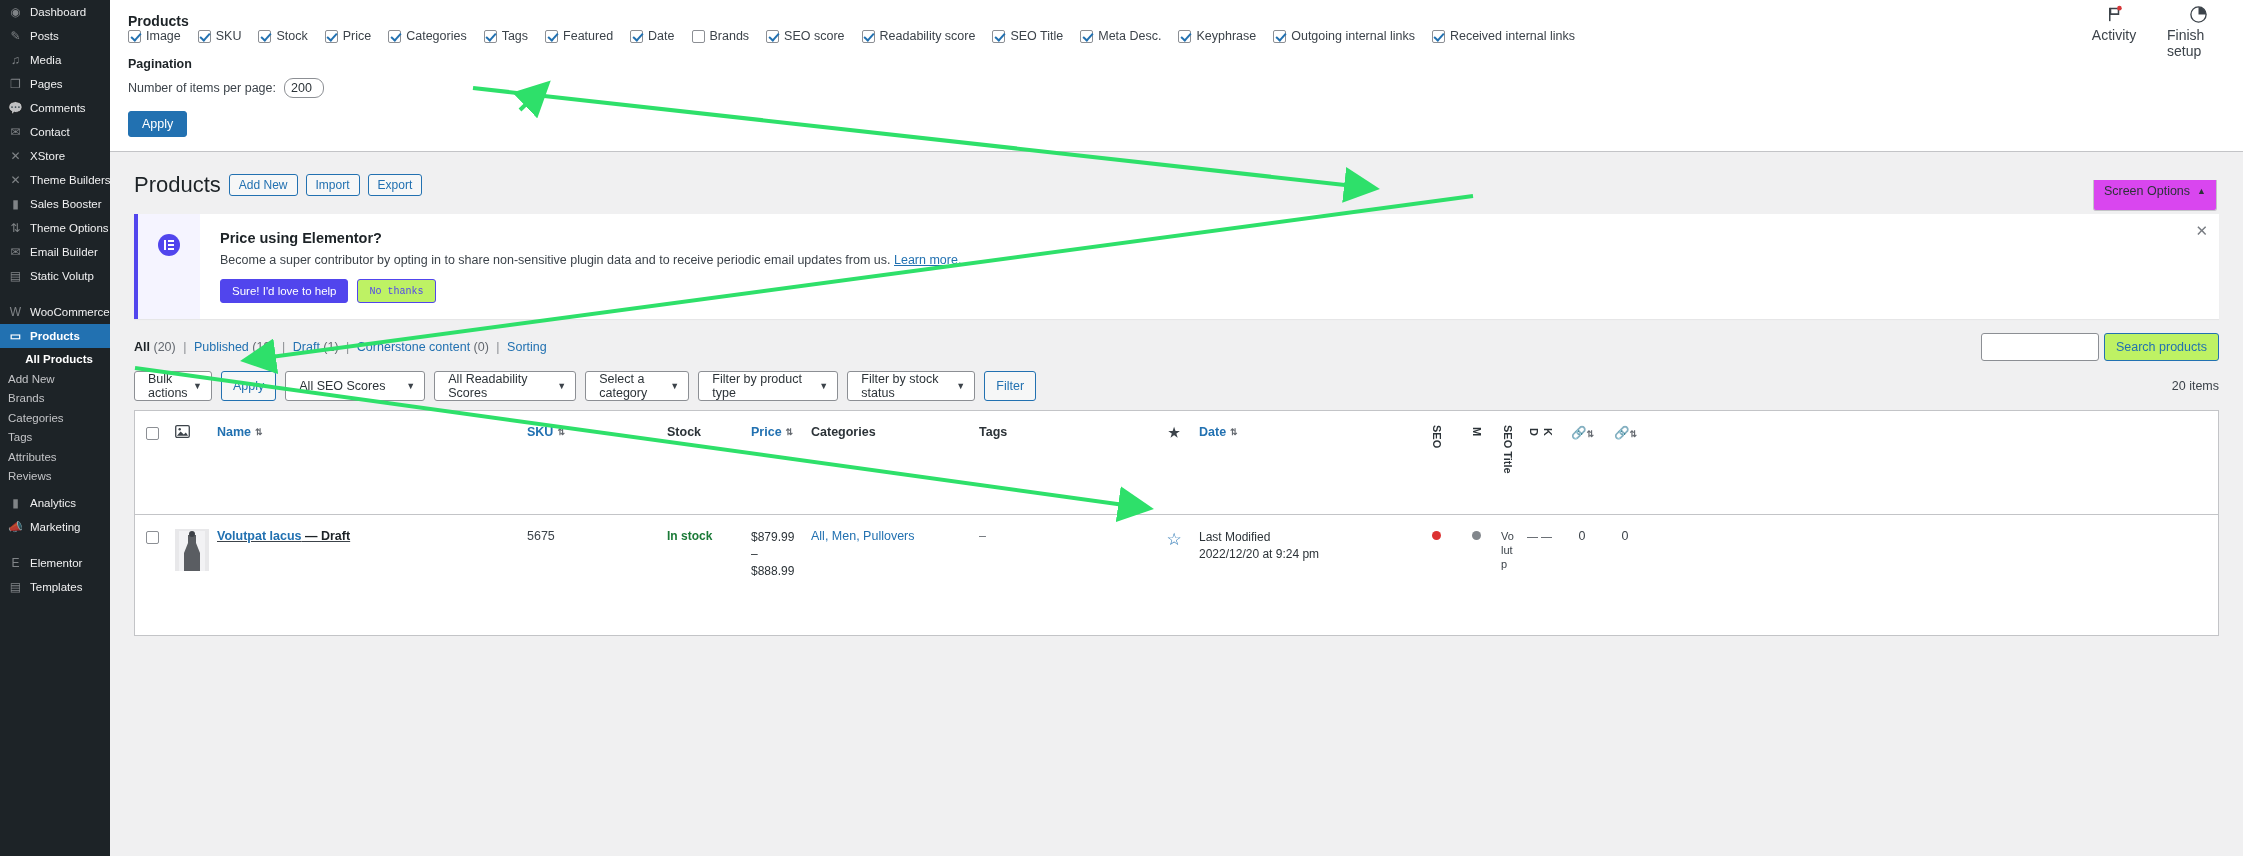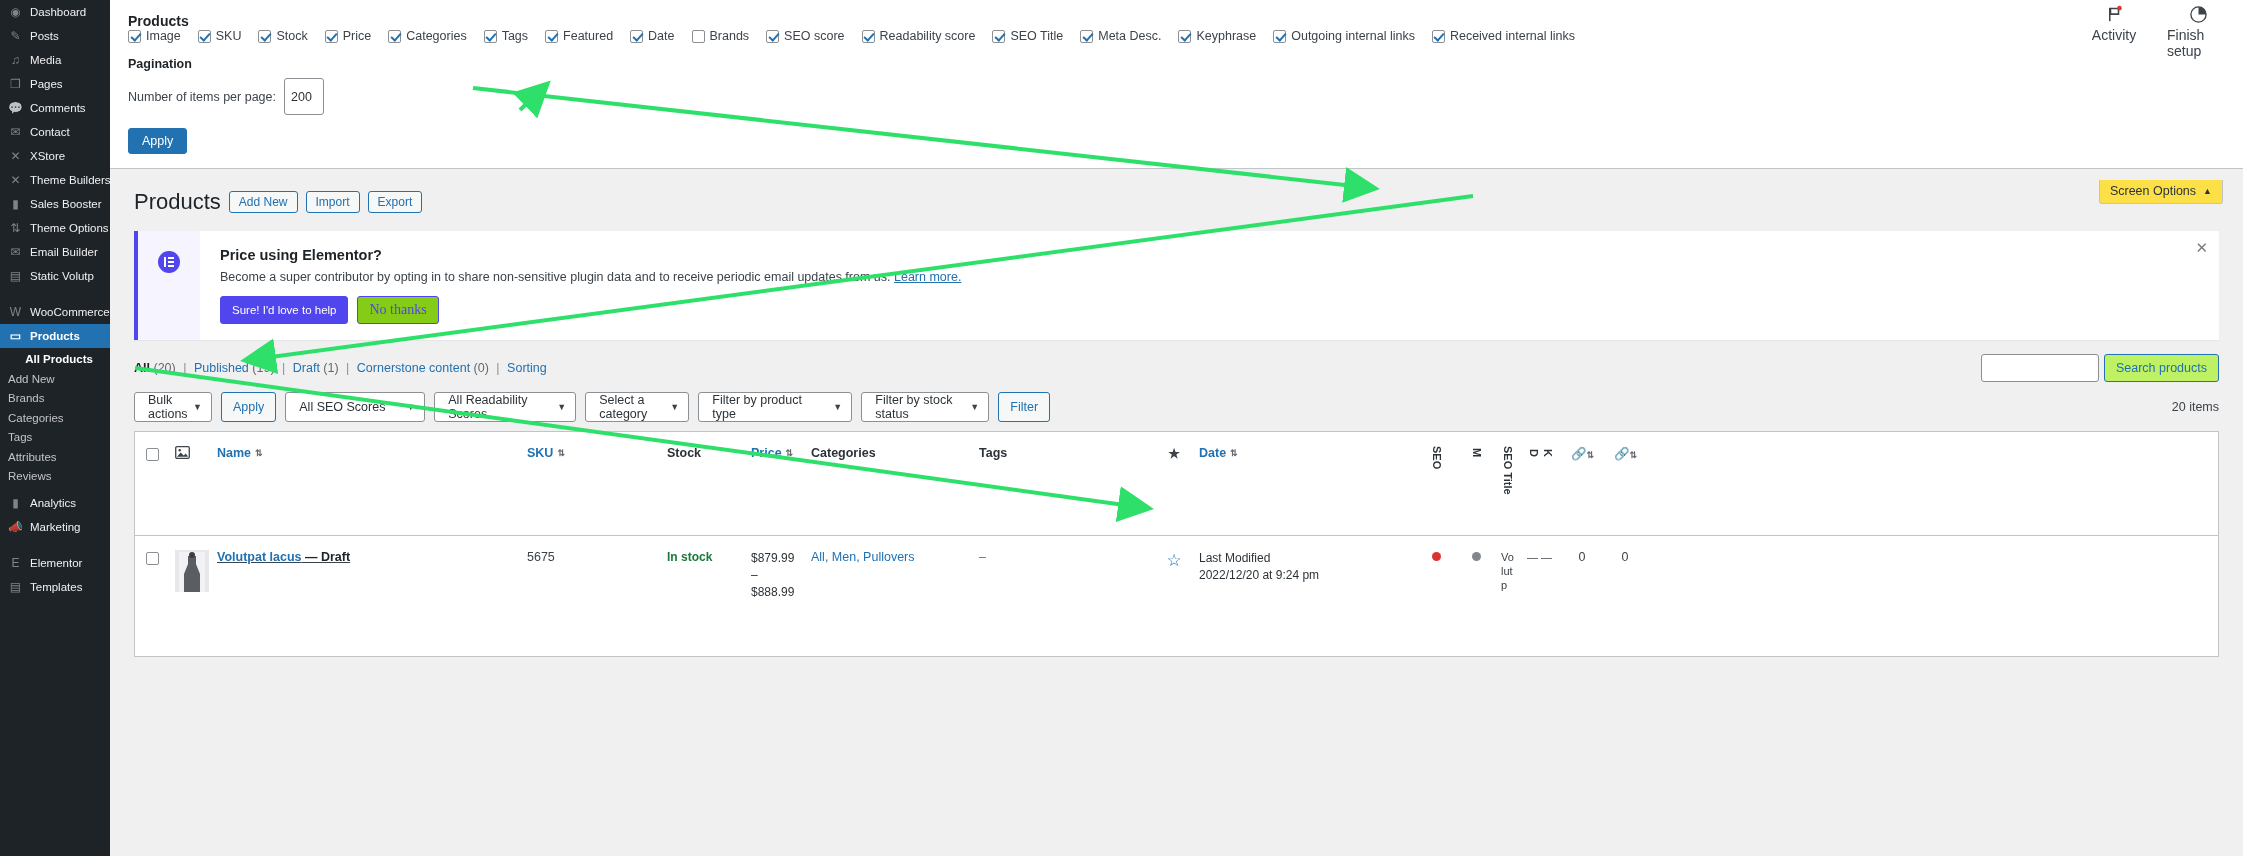--- a/index.html
+++ b/index.html
@@ -53,42 +53,42 @@
     border:1px solid #8c8f94; border-radius:2px; background:#fff;
     position:relative;
   }
   .cbx.on::after {
     content:""; position:absolute; left:3.5px; top:0.5px;
     width:4px; height:8px; border:solid #2271b1;
     border-width:0 2px 2px 0; transform:rotate(42deg);
   }
   .pag-row { display:flex; align-items:center; padding-left:18px; margin-top:4px; font-size:12.5px; }
   .pag-row input {
-    width:40px; height:37px; margin-left:8px; padding:0 6px;
-    border:1px solid #8c8f94; border-radius:3px; font-size:12.5px;
+    width:40px; height:20px; margin-left:8px; padding:0 6px;
+    border:1px solid #8c8f94; border-radius:9px; font-size:12.5px;
     font-family:"Liberation Sans", sans-serif; color:#2c3338;
   }
   .btn-primary {
     background:#2271b1; border:1px solid #2271b1; color:#fff;
     font-size:12.5px; padding:5px 13px; border-radius:3px; cursor:pointer;
     font-family:"Liberation Sans", sans-serif;
   }
   #apply-wrap { padding-left:18px; margin-top:13px; }
 
   
   #topright { position:absolute; right:14px; top:4px; display:flex; gap:22px; }
   .tr-item { display:flex; flex-direction:column; align-items:center; width:62px; cursor:pointer; }
   .tr-ico { height:20px; display:flex; align-items:center; justify-content:center; position:relative; }
   .tr-label { font-size:14px; color:#3c434a; margin-top:3px; }
 
   
   #so-toggle {
-    position:absolute; right:20px; top:180px;
-    background:#fde047; border:1px solid #c3c4c7; border-top:none;
-    border-radius:0 0 3px 3px; padding:4px 10px 5px 10px;
+    position:absolute; right:26px; top:180px;
+    background:#d946ef; border:1px solid #c3c4c7; border-top:none;
+    border-radius:0 0 3px 3px; padding:4px 10px 12px 10px;
     font-size:12.5px; color:#2c3338; cursor:pointer; display:flex; align-items:center; gap:7px;
   }
 
   
   #page-head { display:flex; align-items:center; gap:8px; padding:20px 0 0 24px; }
   #page-title { font-size:22px; font-weight:400; color:#1d2327; }
   .page-btn {
     border:1px solid #2271b1; color:#2271b1; background:#f6f7f7;
     font-size:12px; padding:3px 9px; border-radius:3px; cursor:pointer;
     font-family:"Liberation Sans", sans-serif;
@@ -110,23 +110,23 @@
   #notice-title { font-size:14.5px; font-weight:700; color:#1d2327; }
   #notice-text { font-size:12.5px; color:#3c434a; margin-top:7px; }
   #notice-text a { color:#2271b1; text-decoration:underline; }
   .notice-btns { margin-top:12px; display:flex; gap:9px; }
   .btn-el {
     background:#5145ed; color:#fff; border:1px solid #5145ed;
     font-size:11.5px; padding:5px 11px; border-radius:3px; cursor:pointer;
     font-family:"Liberation Sans", sans-serif;
   }
   .btn-el-ghost {
-    background:#84cc16; color:#5145ed; border:1px solid #5145ed;
-    font-size:14px; padding:5px 11px; border-radius:3px; cursor:pointer;
-    font-family:Liberation Serif, serif;
+    background:#bef264; color:#5145ed; border:1px solid #5145ed;
+    font-size:10px; padding:5px 11px; border-radius:3px; cursor:pointer;
+    font-family:Liberation Mono, monospace;
   }
   #notice-x { position:absolute; right:11px; top:9px; font-size:15px; color:#787c82; cursor:pointer; line-height:1; }
 
   
   #row-sub { display:flex; align-items:center; justify-content:space-between; margin:14px 24px 0 24px; }
   #subsubsub { font-size:12.5px; color:#3c434a; }
   #subsubsub a { color:#2271b1; text-decoration:none; }
   #subsubsub .cur { color:#1d2327; font-weight:700; }
   #subsubsub .cnt { color:#646970; }
   #subsubsub .sep { color:#8c8f94; margin:0 4px; }
@@ -476,21 +476,21 @@
         <span class="car">▼</span>
       </div>
       <div class="sel" style="width:142px;">
         <span>All Readability Scores</span>
         <span class="car">▼</span>
       </div>
       <div class="sel" style="width:104px;">
         <span>Select a category</span>
         <span class="car">▼</span>
       </div>
-      <div class="sel" style="width:154px;">
+      <div class="sel" style="width:140px;">
         <span>Filter by product type</span>
         <span class="car">▼</span>
       </div>
       <div class="sel" style="width:128px;">
         <span>Filter by stock status</span>
         <span class="car">▼</span>
       </div>
       <button class="btn-apply2">Filter</button>
       <div id="items-count">20 items</div>
     </div>

